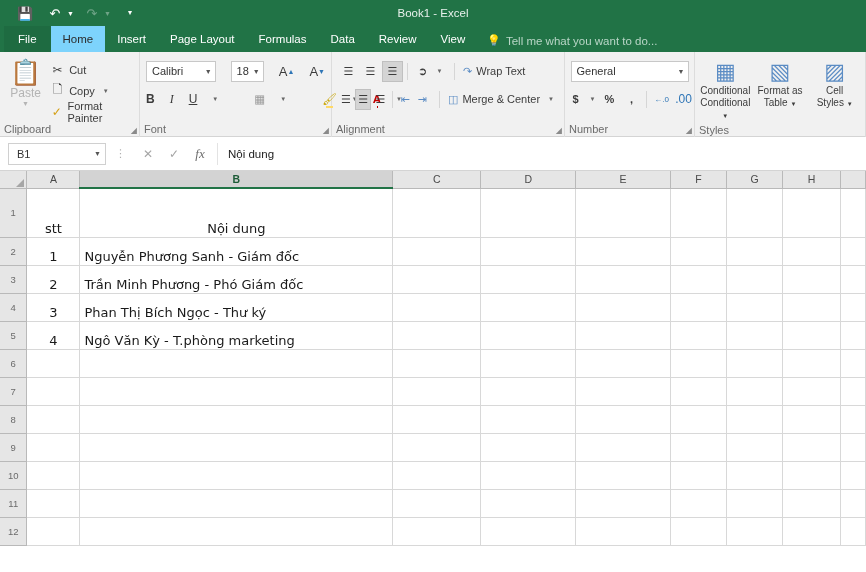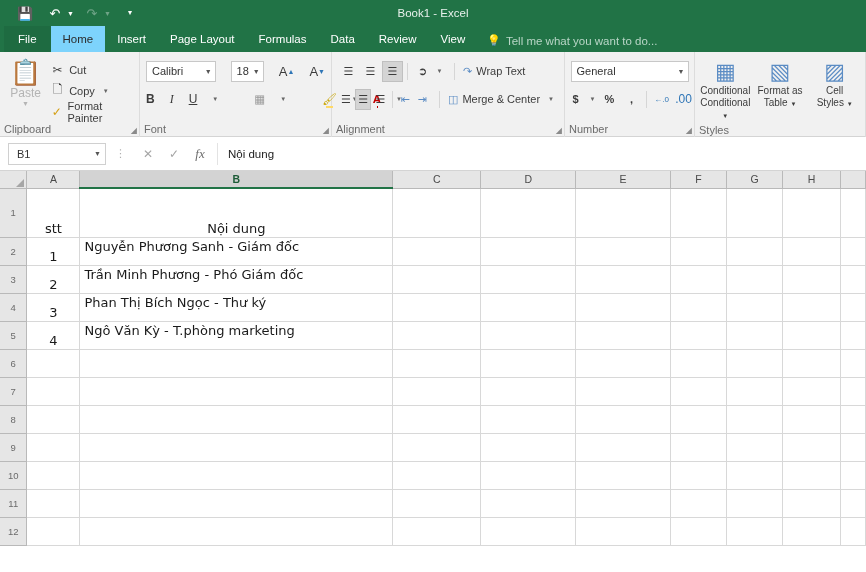--- a/index.html
+++ b/index.html
@@ -261,21 +261,21 @@
     color: #1a1a1a;
     padding-bottom: 1px;
   }
   .cell.ctr { text-align: center; }
   .cell.lft { text-align: left; padding-left: 5px; }
   .cell.b-sel { border-left: 1px solid #d8d8d8; }
 
   
   .ovf { position: relative; }
   .ovf span {
-    position: absolute; left: 4px; bottom: 11px;
+    position: absolute; left: 4px; bottom: 1px;
     white-space: nowrap;
   }
 </style>
 </head>
 <body>
 
 <div class="titlebar">
   <div class="qat">
     <div class="qat-btn">💾</div>
     <div class="qat-sep"></div>

